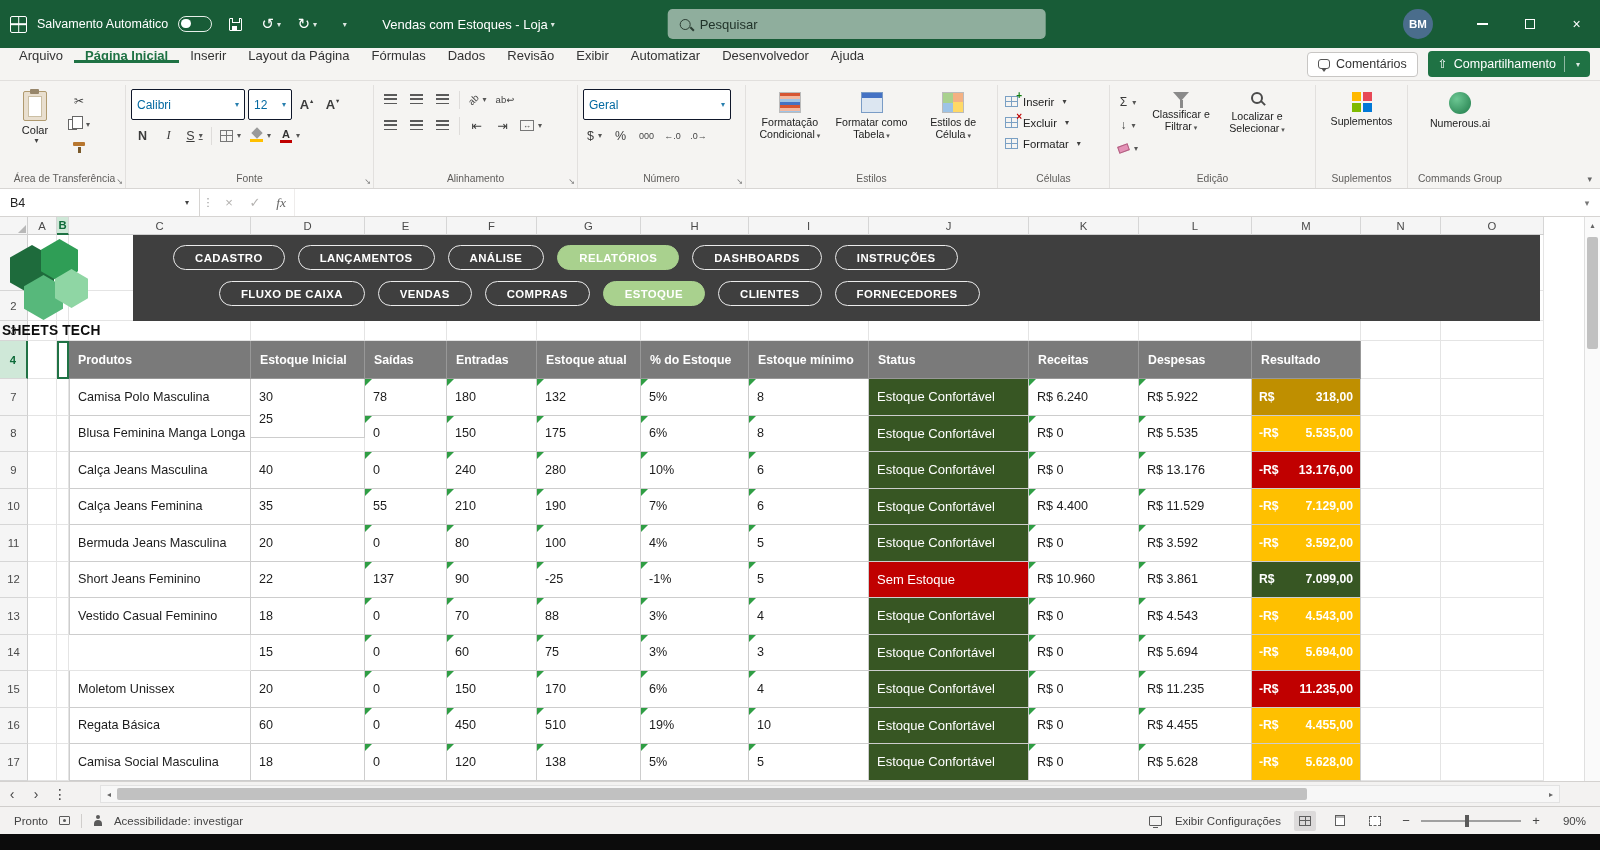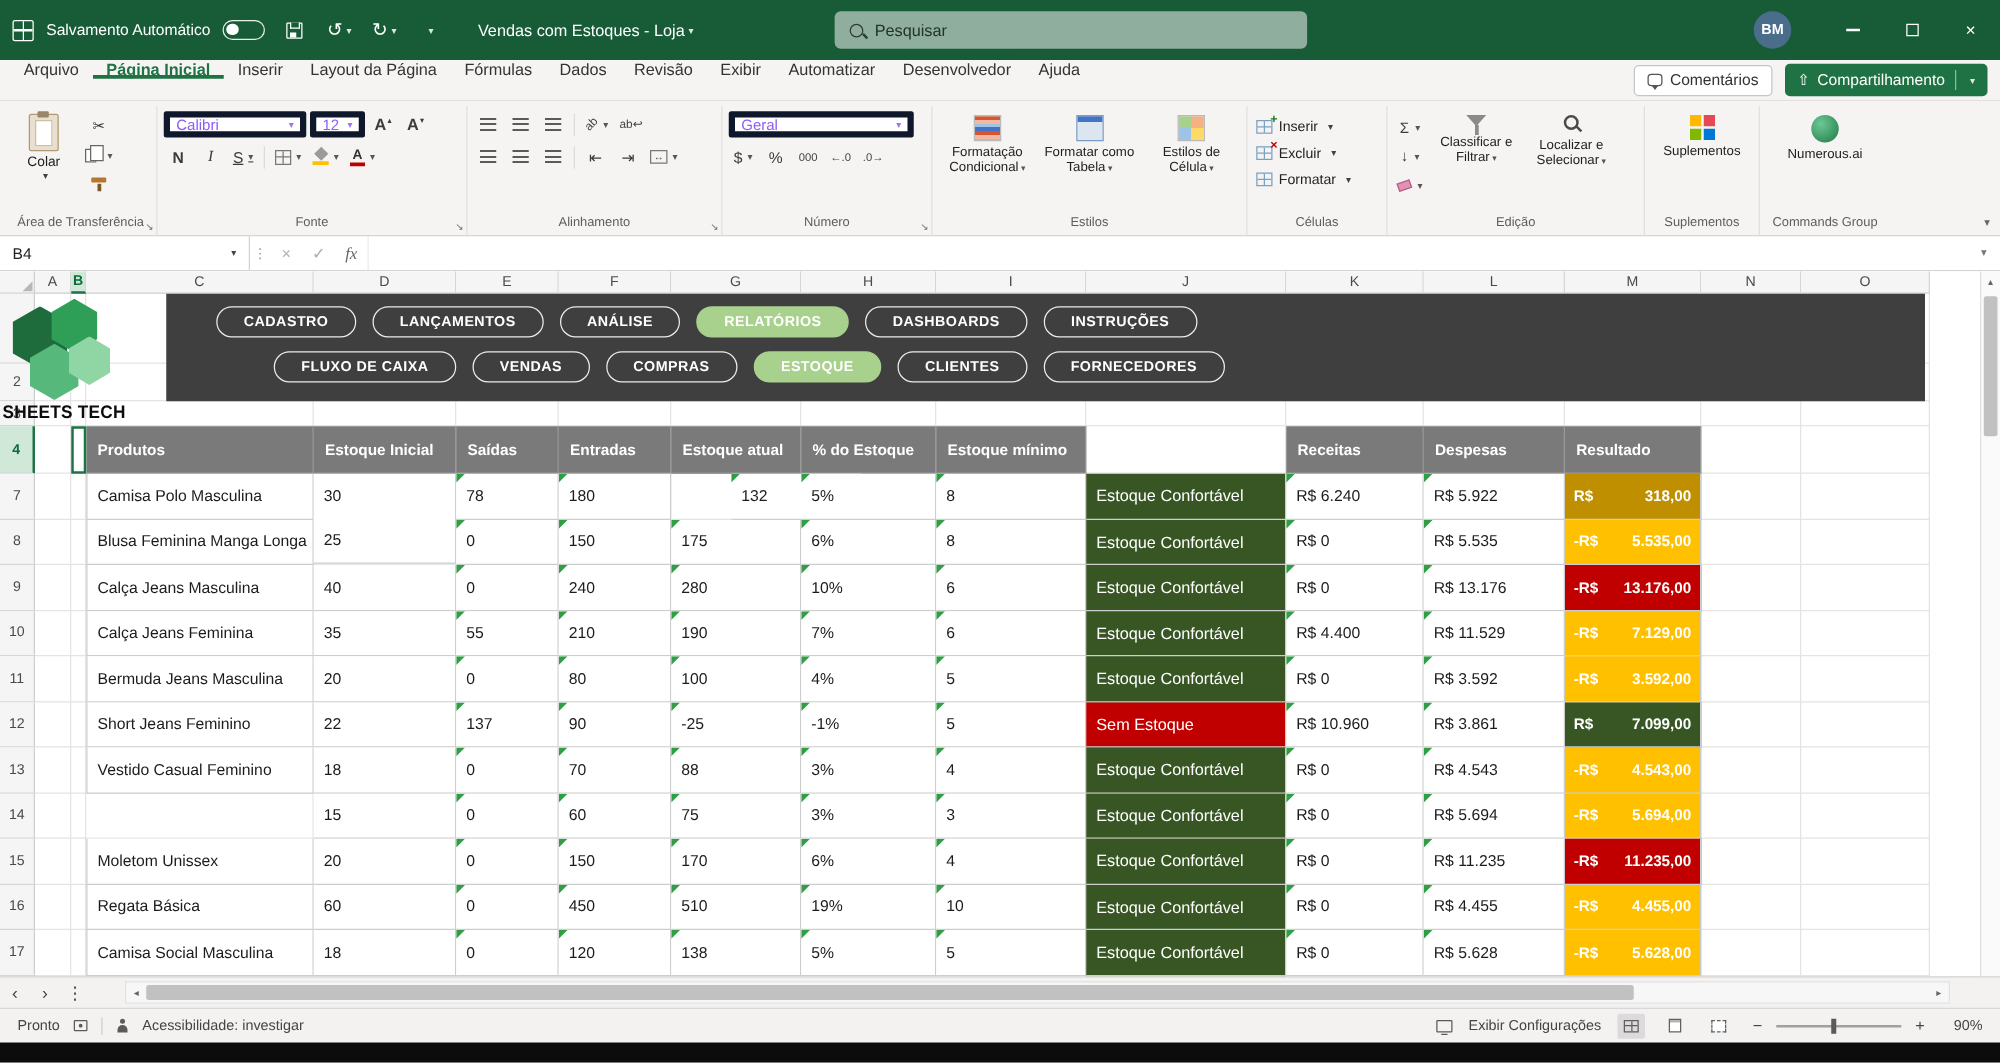--- a/index.html
+++ b/index.html
@@ -50,21 +50,21 @@
 .rg-body.col{flex-direction:column;gap:5px;padding-top:2px}
 .row{display:flex;align-items:center;gap:3px}
 .rg-label{height:17px;line-height:15px;text-align:center;font-size:10.3px;color:#5f5d5b;white-space:nowrap}
 .launcher{position:absolute;right:2px;bottom:2px;font-size:8px;color:#777}
 .bigbtn{display:flex;flex-direction:column;align-items:center;justify-content:flex-start;width:52px;padding-top:4px;font-size:11px;color:#222;text-align:center;border-radius:3px}
 .bigbtn2{display:flex;flex-direction:column;align-items:center;width:78px;padding-top:5px;font-size:10.6px;line-height:12px;color:#222;text-align:center}
 .bb2::after{content:" ▾";font-size:7px;color:#555}
 .minicol{display:flex;flex-direction:column;gap:3px;padding-top:4px}
 .minibtn{height:20px;min-width:26px;display:flex;align-items:center;justify-content:center;border-radius:3px;font-size:12px;color:#3b3b3b;gap:2px;padding:0 3px}
 .sbtn{height:21px;min-width:23px;padding:0 3px;display:flex;align-items:center;justify-content:center;border-radius:3px;font-size:12.5px;color:#3b3b3b;gap:1px}
-.combo{height:21px;border:5px solid #0f172a;background:#fff;border-radius:2px;display:flex;align-items:center;justify-content:space-between;font-size:12px;padding:0 5px;color:#8b5cf6}
+.combo{height:31px;border:1px solid #0f172a;background:#fff;border-radius:2px;display:flex;align-items:center;justify-content:space-between;font-size:12px;padding:0 5px;color:#0369a1}
 .sep{width:1px;height:18px;background:#dedcda;margin:0 2px}
 .b{font-weight:bold}.i{font-style:italic;font-family:"Liberation Serif",serif}.u{text-decoration:underline}
 .bigA{font-weight:bold;font-size:13px}
 .supcar{font-size:6.5px;margin-top:-8px}
 .ic-clipboard{width:24px;height:30px;background:#e9dfcf;border:1px solid #b09a6f;border-radius:2px;position:relative;margin-bottom:3px}
 .ic-clipboard::before{content:'';position:absolute;left:6px;top:-3px;width:9px;height:5px;background:#97866a;border-radius:1px}
 .ic-clipboard::after{content:'';position:absolute;left:4px;top:4px;right:4px;bottom:3px;background:#fff;border:1px solid #cbbfa4}
 .ic-copy{width:9px;height:11px;border:1px solid #666;background:#fff;position:relative;margin-right:4px}
 .ic-copy::after{content:'';position:absolute;left:2.5px;top:-3.5px;width:9px;height:11px;border:1px solid #666;background:#fff}
 .ic-brush{width:12px;height:12px;position:relative}
@@ -587,40 +587,41 @@
             <div class="pill">INSTRUÇÕES</div>
           </div>
         </div>
         <div class="thead" style="left: 69px; top: 124px; width: 182px; height: 38px; background: rgb(122, 122, 122);">Produtos</div>
         <div class="thead" style="left: 251px; top: 124px; width: 114px; height: 38px; background: rgb(122, 122, 122);">Estoque Inicial</div>
         <div class="thead" style="left: 365px; top: 124px; width: 82px; height: 38px; background: rgb(122, 122, 122);">Saídas</div>
         <div class="thead" style="left: 447px; top: 124px; width: 90px; height: 38px; background: rgb(122, 122, 122);">Entradas</div>
         <div class="thead" style="left: 537px; top: 124px; width: 104px; height: 38px; background: rgb(122, 122, 122);">Estoque atual</div>
         <div class="thead" style="left: 641px; top: 124px; width: 108px; height: 38px; background: rgb(122, 122, 122);">% do Estoque</div>
         <div class="thead" style="left: 749px; top: 124px; width: 120px; height: 38px; background: rgb(122, 122, 122);">Estoque mínimo</div>
+        <div class="thead" style="left: 869px; top: 124px; width: 160px; height: 38px; background: rgb(122, 122, 122);">Status</div>
         <div class="thead" style="left: 1029px; top: 124px; width: 110px; height: 38px; background: rgb(122, 122, 122);">Receitas</div>
         <div class="thead" style="left: 1139px; top: 124px; width: 113px; height: 38px; background: rgb(122, 122, 122);">Despesas</div>
         <div class="thead" style="left: 1252px; top: 124px; width: 109px; height: 38px; background: rgb(122, 122, 122);">Resultado</div>
         <div class="selcell" style="left: 57px; top: 124px; width: 12px; height: 38px;"></div>
         <div class="cell cfirst" style="left: 69px; top: 162px; width: 182px; height: 36.5px;">Camisa Polo Masculina</div>
         <div class="cell" style="left: 251px; top: 162px; width: 114px; height: 36.5px;">30</div>
         <div class="cell tri" style="left: 365px; top: 162px; width: 82px; height: 36.5px;">78</div>
         <div class="cell tri" style="left: 447px; top: 162px; width: 90px; height: 36.5px;">180</div>
-        <div class="cell tri" style="left: 537px; top: 162px; width: 104px; height: 36.5px; margin-left: 48px;">132</div>
+        <div class="cell tri" style="left: 537px; top: 162px; width: 104px; height: 36.5px;">132</div>
         <div class="cell tri" style="left: 641px; top: 162px; width: 108px; height: 36.5px;">5%</div>
         <div class="cell tri" style="left: 749px; top: 162px; width: 120px; height: 36.5px;">8</div>
         <div class="cell st" style="left: 869px; top: 162px; width: 160px; height: 36.5px; background: rgb(55, 86, 35);">Estoque Confortável</div>
         <div class="cell tri" style="left: 1029px; top: 162px; width: 110px; height: 36.5px;">R$ 6.240</div>
         <div class="cell tri" style="left: 1139px; top: 162px; width: 113px; height: 36.5px;">R$ 5.922</div>
         <div class="cell res" style="left: 1252px; top: 162px; width: 109px; height: 36.5px; background: rgb(191, 143, 0);">
           <span>R$</span>
           <span>318,00</span>
         </div>
         <div class="cell cfirst" style="left: 69px; top: 198.5px; width: 182px; height: 36.5px;">Blusa Feminina Manga Longa</div>
-        <div class="cell" style="left: 251px; top: 197px; width: 114px; height: 36.5px; text-align: right;">25</div>
+        <div class="cell" style="left: 251px; top: 184px; width: 114px; height: 36.5px; text-align: right;">25</div>
         <div class="cell tri" style="left: 365px; top: 198.5px; width: 82px; height: 36.5px;">0</div>
         <div class="cell tri" style="left: 447px; top: 198.5px; width: 90px; height: 36.5px;">150</div>
         <div class="cell tri" style="left: 537px; top: 198.5px; width: 104px; height: 36.5px;">175</div>
         <div class="cell tri" style="left: 641px; top: 198.5px; width: 108px; height: 36.5px;">6%</div>
         <div class="cell tri" style="left: 749px; top: 198.5px; width: 120px; height: 36.5px;">8</div>
         <div class="cell st" style="left: 869px; top: 198.5px; width: 160px; height: 36.5px; background: rgb(55, 86, 35);">Estoque Confortável</div>
         <div class="cell tri" style="left: 1029px; top: 198.5px; width: 110px; height: 36.5px;">R$ 0</div>
         <div class="cell tri" style="left: 1139px; top: 198.5px; width: 113px; height: 36.5px;">R$ 5.535</div>
         <div class="cell res" style="left: 1252px; top: 198.5px; width: 109px; height: 36.5px; background: rgb(255, 192, 0);">
           <span>-R$</span>

